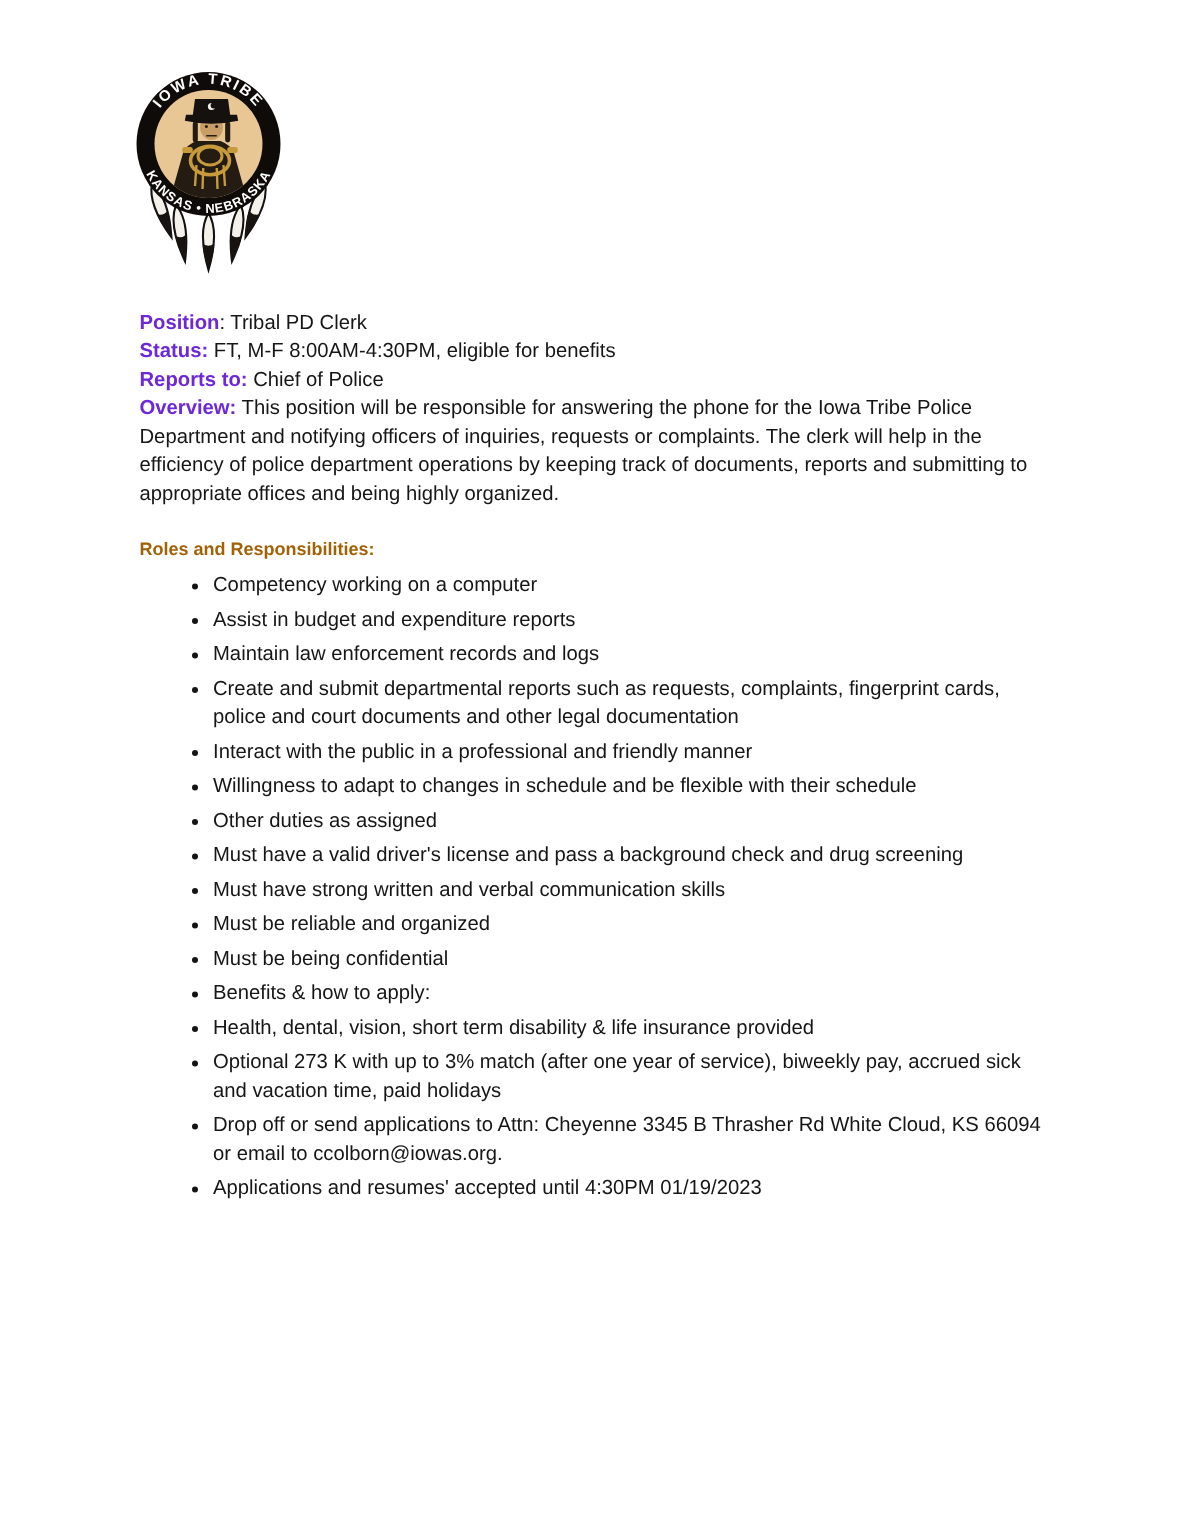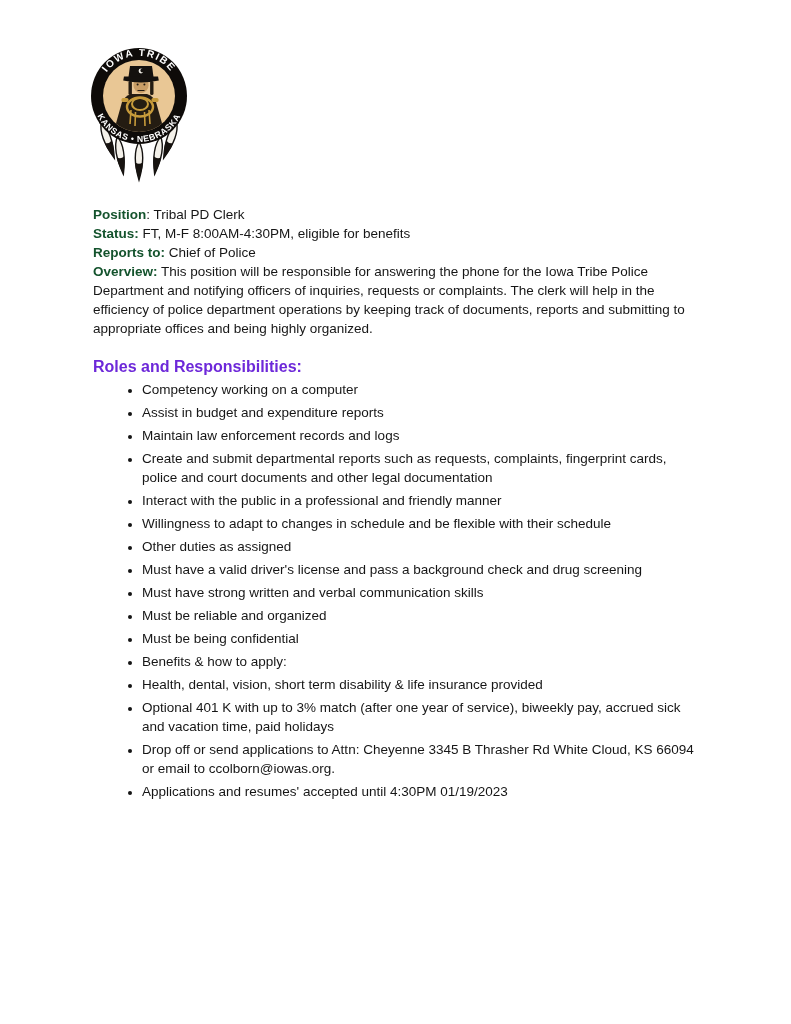--- a/index.html
+++ b/index.html
@@ -21,23 +21,23 @@
   }
   .arc-top{font-size:10px;letter-spacing:1.6px;}
   .arc-bottom{font-size:8.6px;letter-spacing:0.6px;}
   .feather-body{fill:#f4f1ea;stroke:#141210;stroke-width:1.4;}
   .feather-tip{fill:#171310;}
   .content{
     position:absolute;left:93px;top:205px;width:610px;
     font-size:13.5px;line-height:19px;
   }
   .field{margin:0;}
-  .field b{font-weight:700;color:#14532d;}
+  .field b{font-weight:700;color:#6d28d9;}
   .section-heading{
-    font-size:16px;line-height:19px;font-weight:700;color:#6d28d9;
+    font-size:12px;line-height:19px;font-weight:700;color:#a16207;
     margin:19px 0 0 0;
   }
   ul.bullets{
     margin:0;padding:0 0 0 45px;list-style:disc;
   }
   ul.bullets li{
     margin:4px;padding:0;
   }
   ul.bullets li::marker{color:#141414;font-size:12px;}
 </style>
@@ -134,19 +134,19 @@
     <ul class="bullets">
         <li>Must have a valid driver's license and pass a background check and drug screening</li>
         <li>Must have strong written and verbal communication skills</li>
         <li>Must be reliable and organized</li>
         <li>Must be being confidential</li>
       </ul>
 
     <ul class="bullets">
         <li>Benefits &amp; how to apply:</li>
         <li>Health, dental, vision, short term disability &amp; life insurance provided</li>
-        <li>Optional 401 K with up to 3% match (after one year of service), biweekly pay, accrued sick and vacation time, paid holidays</li>
+        <li>Optional 273 K with up to 3% match (after one year of service), biweekly pay, accrued sick and vacation time, paid holidays</li>
         <li>Drop off or send applications to Attn: Cheyenne 3345 B Thrasher Rd White Cloud, KS 66094 or email to ccolborn@iowas.org.</li>
         <li>Applications and resumes' accepted until 4:30PM 01/19/2023</li>
       </ul>
 
   </div>
 </div>
 
 </body></html>

